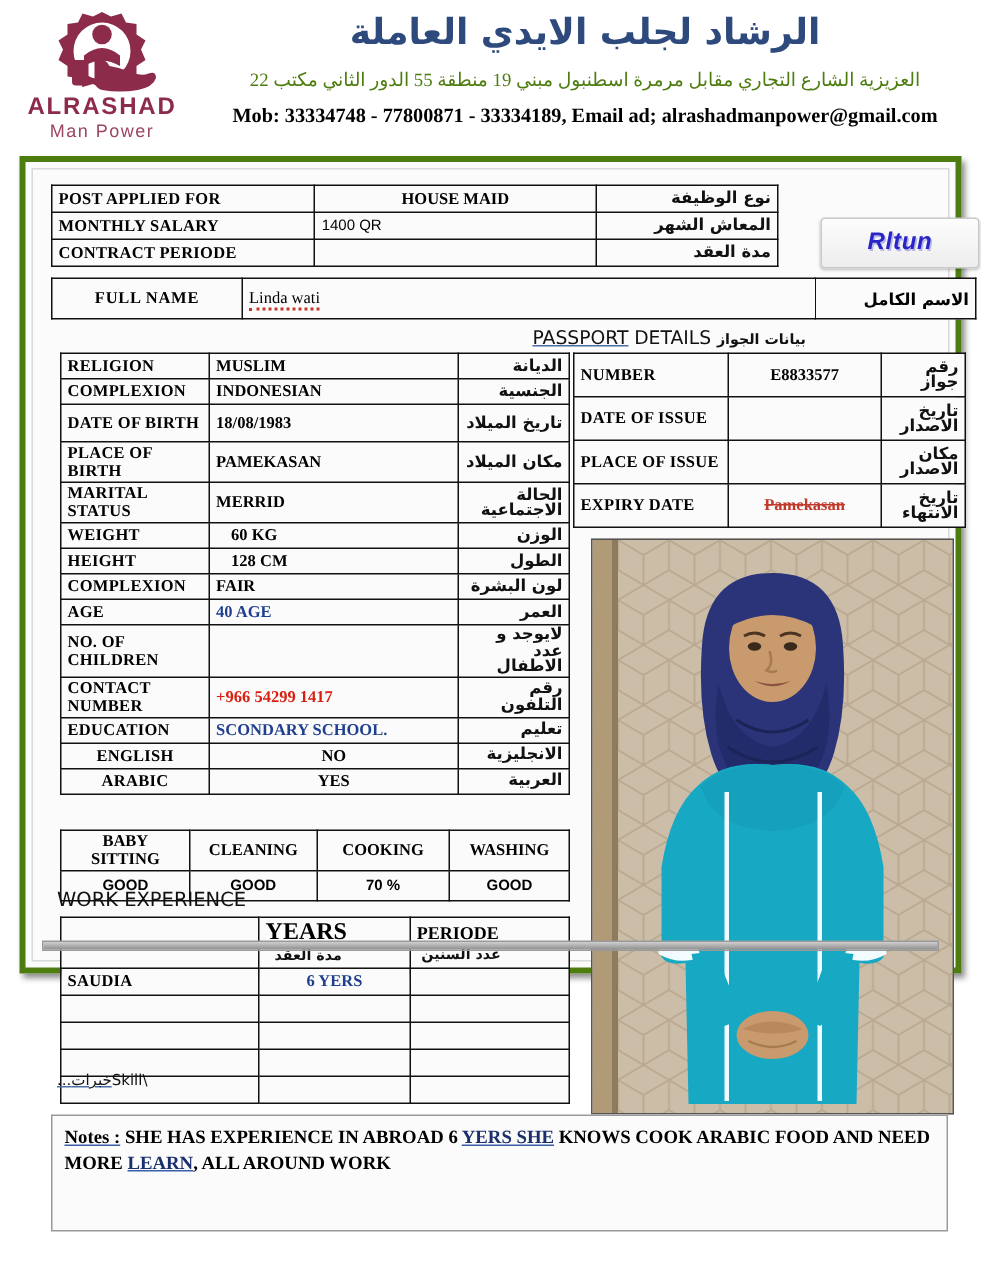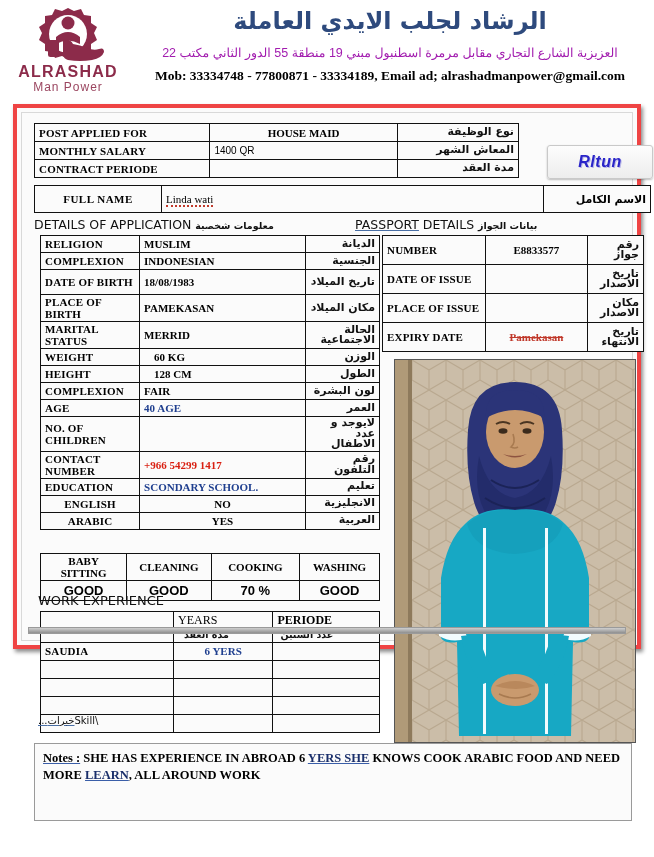--- a/index.html
+++ b/index.html
@@ -16,28 +16,28 @@
   .logo{position:absolute;left:8px;top:4px;width:120px;height:96px;text-align:center;}
   .logo-mark{width:120px;height:62px;display:block;}
   .logo-name{font-family:"Liberation Sans",sans-serif;font-weight:bold;font-size:16px;
     letter-spacing:1.2px;color:#8c2b4a;line-height:16px;margin-top:-2px;}
   .logo-sub{font-family:"Liberation Sans",sans-serif;font-size:12px;letter-spacing:1px;
     color:#9b4660;line-height:14px;}
 
   .head-main{position:absolute;left:130px;top:0;width:520px;text-align:center;}
   .h-title{font-family:"DejaVu Sans",sans-serif;font-weight:bold;font-size:24px;
     color:#2e4a7d;direction:rtl;padding-top:7px;letter-spacing:0px;}
-  .h-addr{font-family:Liberation Sans, sans-serif;font-size:12.5px;color:#a21caf;
+  .h-addr{font-family:Liberation Serif, serif;font-size:12.5px;color:#4d7c0f;
     direction:rtl;padding-top:10px;}
   .h-mob{font-family:"Liberation Serif",serif;font-weight:bold;font-size:13.5px;
     color:#000;padding-top:8px;}
 
   
   .frame{position:absolute;left:13px;top:104px;width:628px;height:545px;
-    border:4px solid #ef4444;background:#fbfbfb;box-sizing:border-box;
+    border:4px solid #4d7c0f;background:#fbfbfb;box-sizing:border-box;
     box-shadow:2px 3px 4px rgba(0,0,0,.45);}
   .sheet{position:absolute;left:4px;top:4px;right:4px;bottom:4px;
     background:#fbfbfb;border:1px solid #d9d9d9;box-sizing:border-box;}
 
   
   table.grid{border-collapse:collapse;font-family:"Liberation Serif",serif;}
   table.grid td,table.grid th{border:1px solid #111;padding:1px 4px;
     font-size:11px;vertical-align:middle;background:#fbfbfb;}
   .lbl{font-weight:bold;font-size:11px;letter-spacing:.2px;}
   .ar{direction:rtl;text-align:right;font-family:"DejaVu Sans",sans-serif;
@@ -97,32 +97,32 @@
   .p-c1{width:98px;}
   .p-c2{width:96px;}
   .p-c3{width:48px;}
   .strike{color:#c0392b;font-weight:bold;text-decoration:line-through;
     text-decoration-color:#c0392b;}
 
   
   .skills{position:absolute;left:18px;top:440px;width:340px;}
   .skills td{height:17px;text-align:center;font-weight:bold;font-size:11px;}
   .skills .hd{font-size:11px;}
-  .skills .sv{font-family:"Liberation Sans",sans-serif;font-size:13px;}
+  .skills .sv{font-family:"Liberation Sans",sans-serif;font-size:10px;}
 
   .we-title{position:absolute;left:16px;top:480px;
     font-family:"DejaVu Sans",sans-serif;font-size:13px;color:#111;}
 
   .work{position:absolute;left:18px;top:498px;width:340px;}
   .work td{height:15px;}
   .w-c1{width:136px;}
   .w-c2{width:98px;}
   .w-c3{width:104px;}
   .w-hd{height:26px !important;}
-  .w-years{font-weight:normal;font-size:12px;}
+  .w-years{font-weight:bold;font-size:16px;}
   .w-per{font-weight:bold;font-size:12px;}
 
   .skillline{position:absolute;left:16px;top:602px;font-size:10px;
     font-family:"DejaVu Sans",sans-serif;color:#111;}
   .skillline .u{text-decoration:underline;text-decoration-color:#4a6fa5;}
 
   
   .photo{position:absolute;left:372px;top:246px;width:240px;height:382px;
     border:1px solid #555;overflow:hidden;background:#cdbfa9;}
   .photo svg{display:block;width:240px;height:382px;}
@@ -202,24 +202,20 @@
         <tr>
           <td class="n-lbl">FULL NAME</td>
           <td class="n-val">
             <span class="sq">Linda wati</span>
           </td>
           <td class="n-ar">الاسم الكامل</td>
         </tr>
       </tbody>
     </table>
 
-    <div class="cap cap-app">
-      <span class="en">DETAILS OF APPLICATION</span>
-      <span class="arx">معلومات شخصية</span>
-    </div>
     <div class="cap cap-pass">
       <span class="en ul">PASSPORT</span>
       <span class="en">DETAILS</span>
       <span class="arx">بيانات الجواز</span>
     </div>
 
     <table class="grid details">
       <tbody>
         <tr>
           <td class="d-c1 lbl">RELIGION</td>

